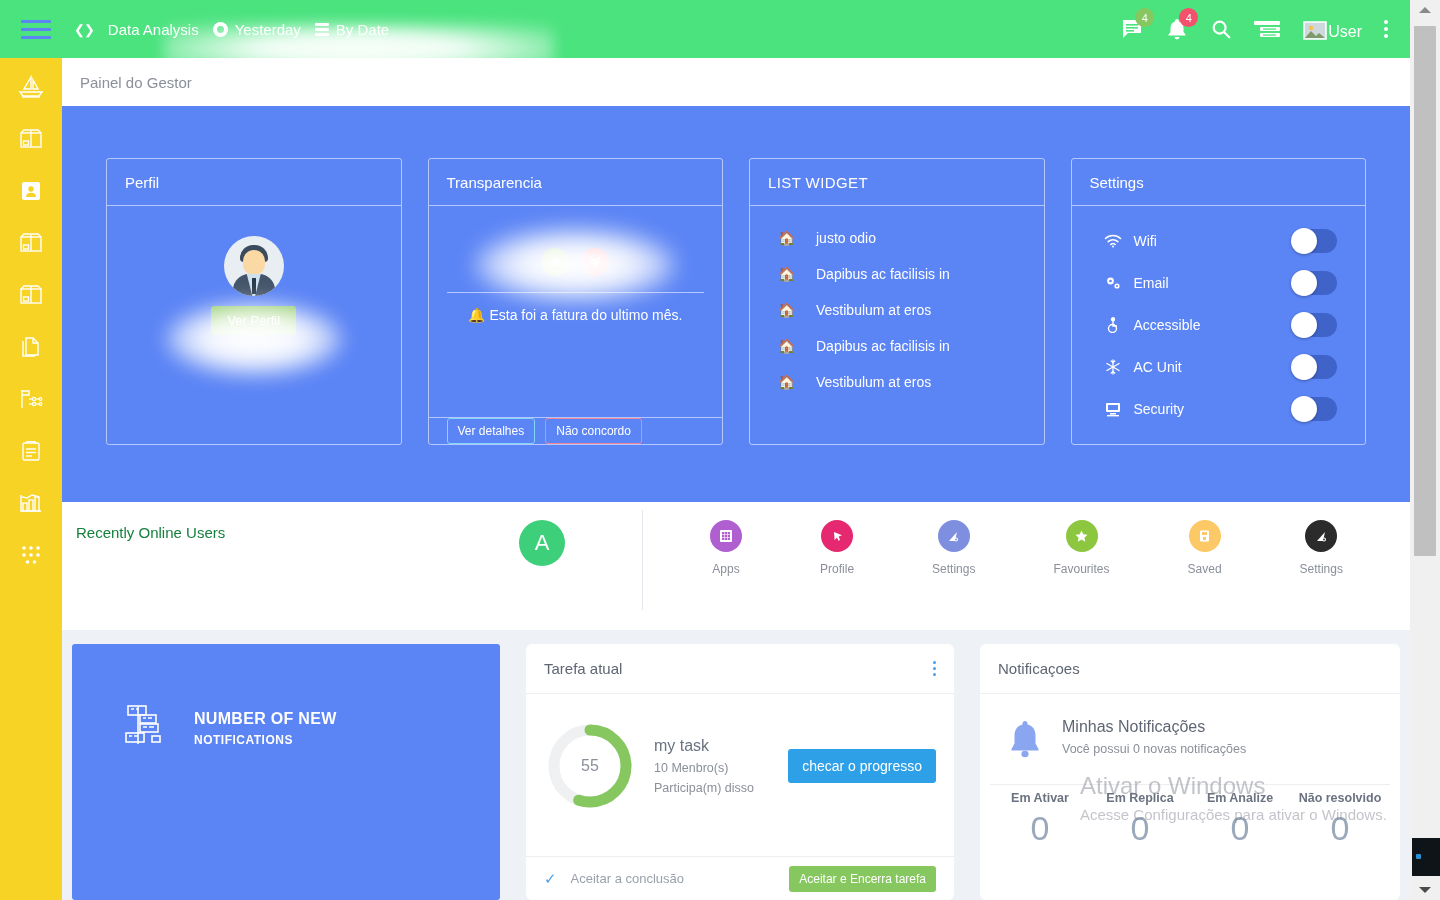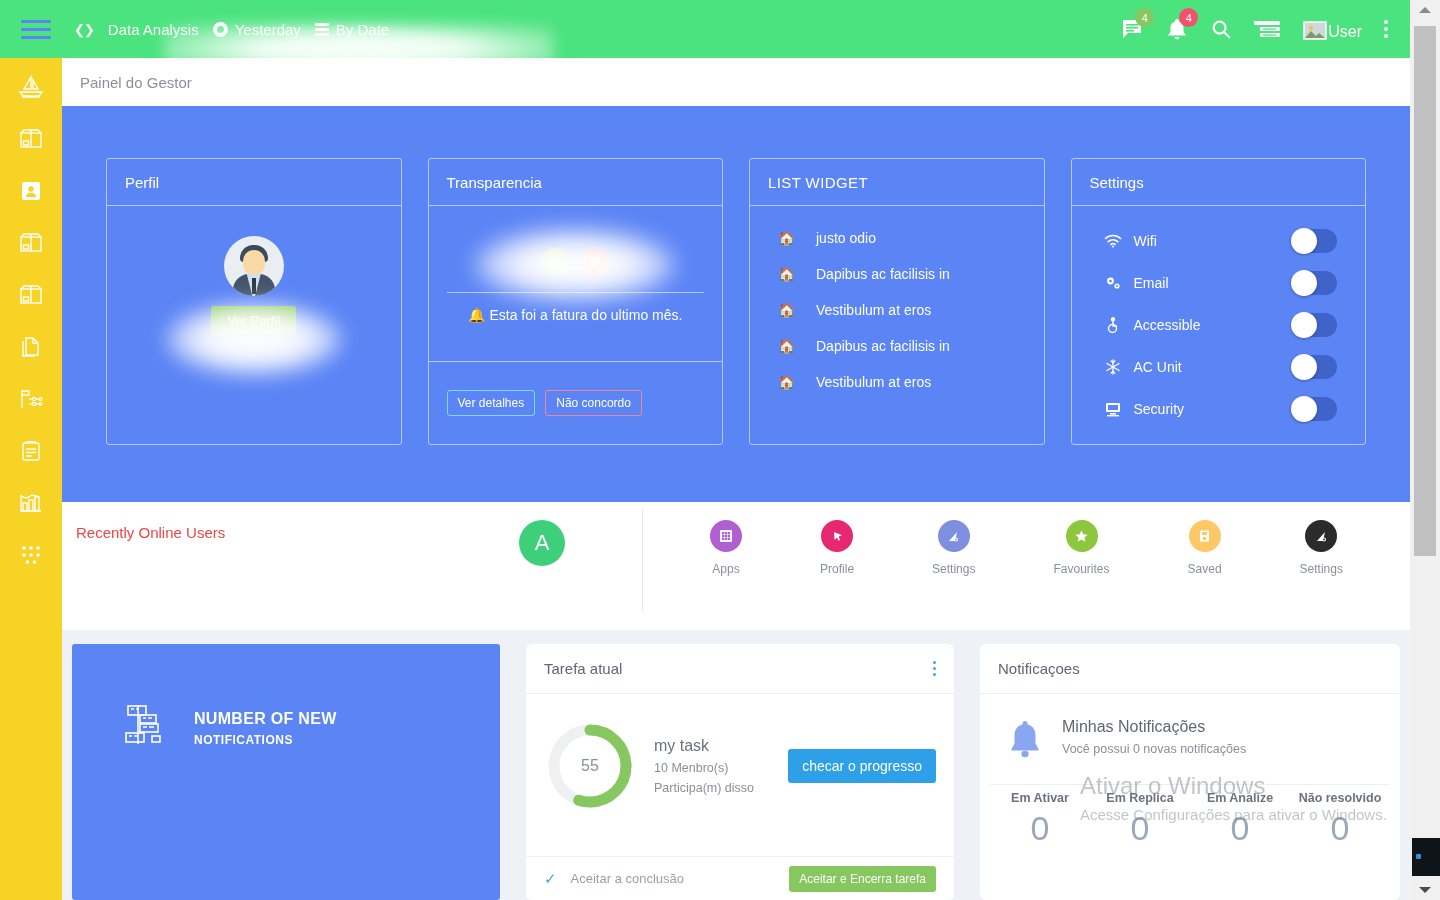--- a/index.html
+++ b/index.html
@@ -122,21 +122,21 @@
     filter: blur(11px); pointer-events:none;
   }
   .pills { display:flex; justify-content:center; gap:12px; margin-top:14px; }
   .pill { width:28px;height:28px;border-radius:50%;display:flex;align-items:center;justify-content:center;
           color:#fff; cursor:pointer; }
   .pill.up { background:#87c75f; }
   .pill.down { background:#f4516c; }
   .divider-w { height:1px; background:rgba(255,255,255,0.55); margin:16px 0 0; }
   .fatura { color:#fff; font-size:14px; text-align:center; padding:14px 0 4px; }
   .card-foot {
-    border-top:1px solid rgba(255,255,255,0.55); padding:28px 18px; display:flex; gap:10px;
+    border-top:1px solid rgba(255,255,255,0.55); padding:0 18px; display:flex; gap:10px;
   }
   .btn-outline {
     background:transparent; border:1px solid #7fd8f7; color:#fff; padding:5px 10px;
     border-radius:3px; font-size:12px; cursor:pointer; font-family:"Liberation Sans", sans-serif;
   }
   .btn-outline.danger { border-color:#f4849a; }
 
   
   .lw-item { display:flex; align-items:center; gap:22px; color:#fff; font-size:14px;
              padding:10px 12px; }
@@ -152,21 +152,21 @@
   }
   .toggle .knob { position:absolute; left:0px; top:-1px; width:26px;height:26px;border-radius:50%;
       background:#fff; box-shadow:0 1px 3px rgba(0,0,0,0.3); }
 
   
   .strip {
     position:absolute; top:502px; left:62px; width:1348px; height:128px; background:#fff;
     display:flex; align-items:flex-start;
   }
   .strip-left { padding:22px 0 0 14px; width:380px; }
-  .strip-title { color:#ef4444; font-size:15px; }
+  .strip-title { color:#15803d; font-size:15px; }
   .strip-sub { color:#8a8f99; font-size:14px; margin-top:6px; }
   .strip-avatars { width:200px; display:flex; align-items:center; justify-content:center; padding-top:18px;}
   .av-green {
     width:46px;height:46px;border-radius:50%; background:#3dcf7a; color:#fff;
     display:flex;align-items:center;justify-content:center; font-size:22px;
   }
   .strip-sep { width:1px; background:#e4e7ec; height:100px; margin-top:8px; }
   .quick { flex:1; display:flex; align-items:flex-start; justify-content:space-around; padding:18px 28px 0 28px; }
   .qa { display:flex; flex-direction:column; align-items:center; gap:10px; cursor:pointer; }
   .qa-circle { width:32px;height:32px;border-radius:50%; display:flex;align-items:center;justify-content:center; color:#fff;}

